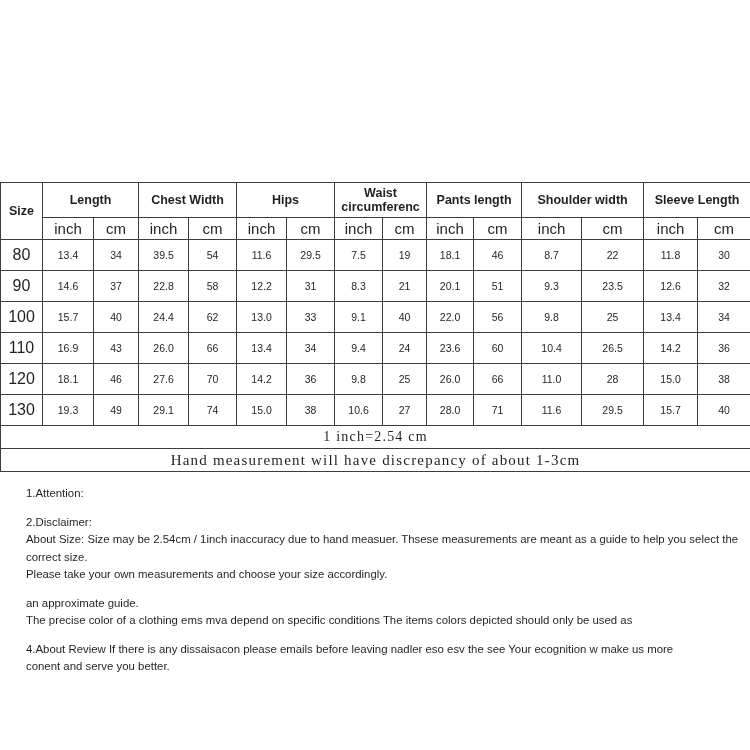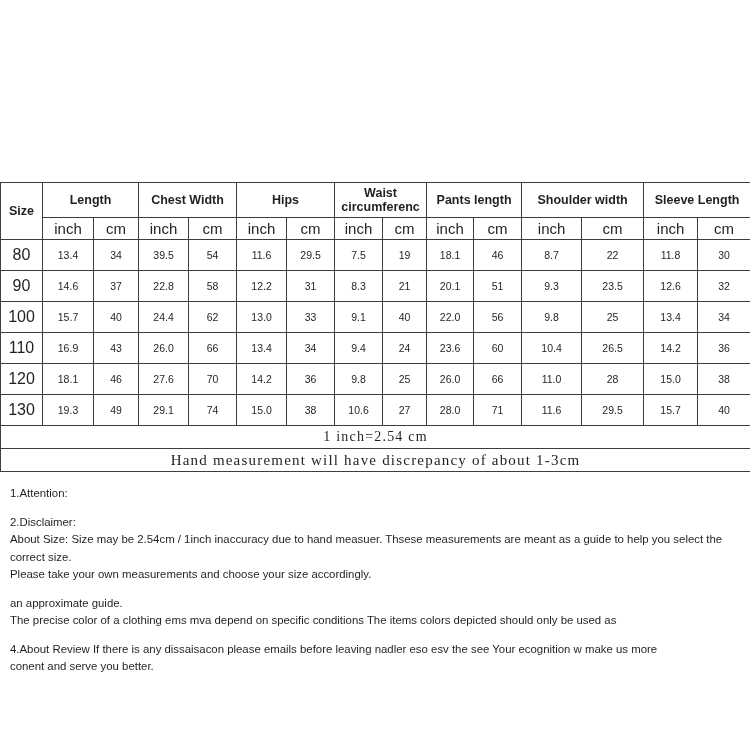--- a/index.html
+++ b/index.html
@@ -75,21 +75,21 @@
   .desc {
     position: absolute;
     left: 10px;
     top: 485px;
     width: 735px;
     font-size: 11.4px;
     line-height: 17.5px;
     color: #231f20;
   }
   .desc p {
-    margin: 0 0 0 0;
+    margin: 0 0 0 16px;
   }
   .desc .gap {
     height: 11px;
   }
 </style>
 </head>
 <body>
 
 <div class="page">
 

